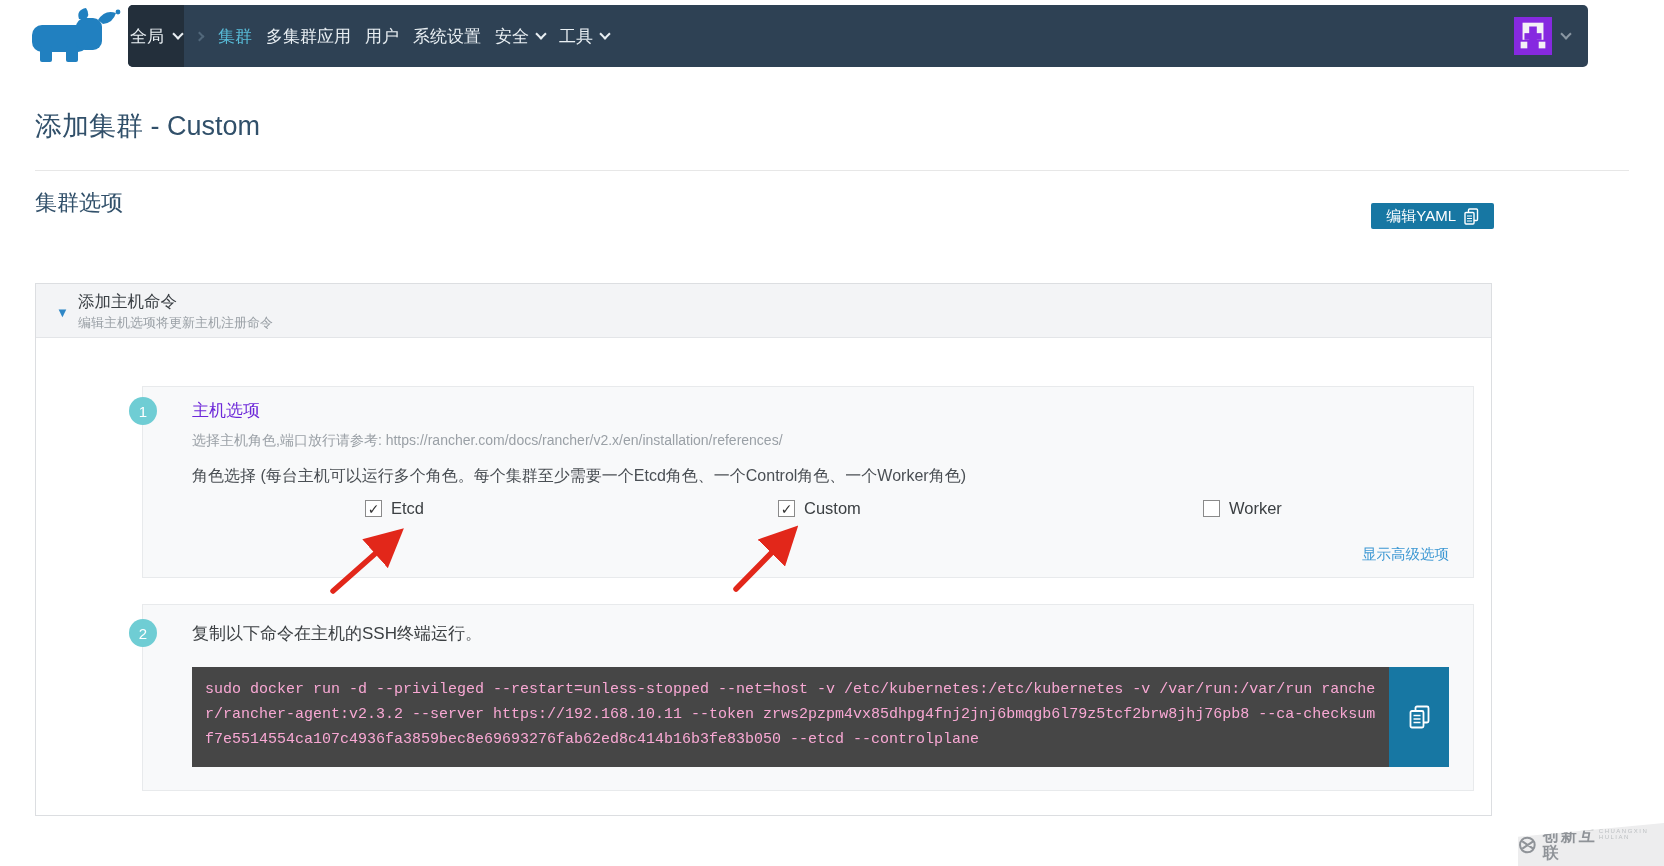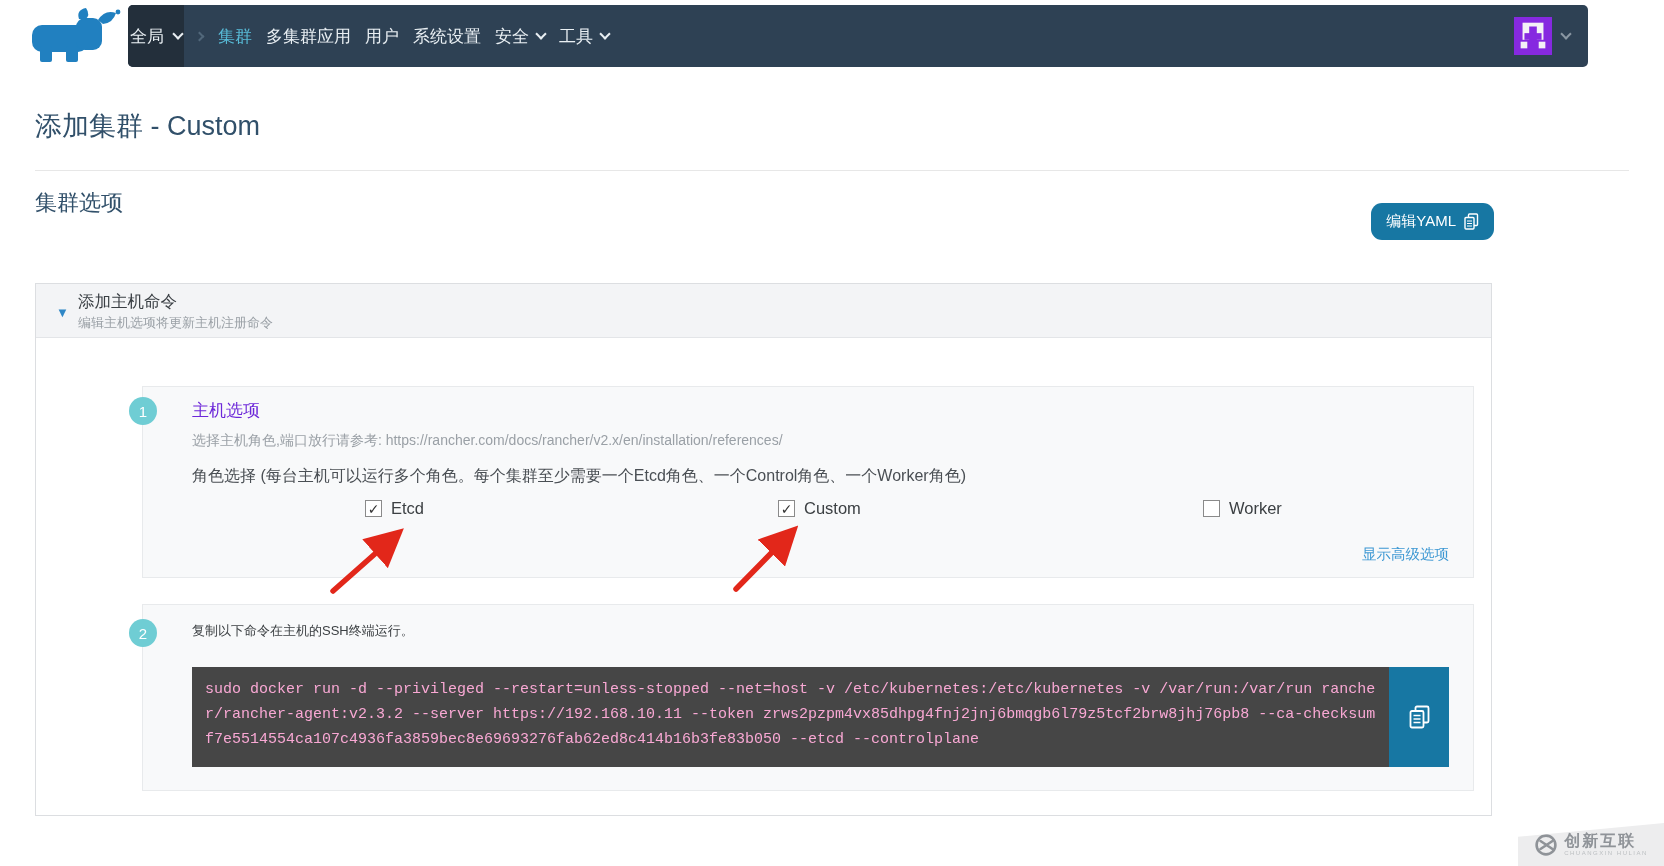--- a/index.html
+++ b/index.html
@@ -20,22 +20,22 @@
   .navitem{font-size:17px;margin:0 7px;cursor:pointer;display:flex;align-items:center;gap:8px;white-space:nowrap}
   .navitem.active{color:#57b9d5}
   .userbox{margin-left:auto;display:flex;align-items:center;gap:10px;padding-right:18px;cursor:pointer}
   .avatar{width:38px;height:38px}
   .chev.gray{border-color:#8a97a3}
 
   
   .pagetitle{position:absolute;left:35px;top:108px;font-size:27px;font-weight:400;color:#31506a}
   .hdivider{position:absolute;left:35px;right:35px;top:170px;border-top:1px solid #e7e7e7}
   .sectionhead{position:absolute;left:35px;top:188px;font-size:22px;font-weight:400;color:#31506a}
-  .yamlbtn{position:absolute;right:170px;top:203px;height:37px;background:#1777a3;color:#fff;
-           border:none;border-radius:11px;display:flex;align-items:center;gap:8px;
+  .yamlbtn{position:absolute;right:170px;top:203px;height:26px;background:#1777a3;color:#fff;
+           border:none;border-radius:2px;display:flex;align-items:center;gap:8px;
            padding:0 15px;font-size:15px;cursor:pointer;font-family:inherit}
 
   
   .panel{position:absolute;left:35px;top:283px;width:1457px;height:533px;
          border:1px solid #dcdee1;background:#fff}
   .panelhead{height:54px;background:#f3f4f6;border-bottom:1px solid #e3e5e8;position:relative;cursor:pointer}
   .caret{position:absolute;left:20px;top:21px;color:#2f87c6;font-size:13px}
   .paneltitle{position:absolute;left:42px;top:7px;font-size:16.5px;color:#3a3f44}
   .panelsub{position:absolute;left:42px;top:30px;font-size:13px;color:#9aa0a6}
 
@@ -50,36 +50,36 @@
   .s1hint{position:absolute;left:49px;top:45px;font-size:14px;color:#9aa0a6}
   .s1roles{position:absolute;left:49px;top:79px;font-size:16px;color:#4a4f54}
   .role{position:absolute;top:112px;display:flex;align-items:center;gap:9px;
         font-size:16.5px;color:#3c4043;cursor:pointer}
   .role.r0{left:222px}.role.r1{left:635px}.role.r2{left:1060px}
   .cb{width:17px;height:17px;border:1px solid #8a8a8a;background:#fff;display:inline-flex;
       align-items:center;justify-content:center;font-size:14px;color:#333;line-height:1}
   .cb.checked::after{content:"✓"}
   .advlink{position:absolute;right:24px;bottom:13px;font-size:14.5px;color:#3d98d3;cursor:pointer}
 
-  .s2title{position:absolute;left:49px;top:17px;font-size:13px;color:#3c4043}
+  .s2title{position:absolute;left:49px;top:17px;font-size:17px;color:#3c4043}
   .cmdwrap{position:absolute;left:49px;top:62px;width:1257px;height:100px;display:flex}
   .cmd{flex:1;background:#464646;color:#f9a8d4;border:none;overflow:hidden;
        font-family:Liberation Mono, monospace;font-size:15px;line-height:25px;
        padding:10px 13px;white-space:pre-wrap;word-break:break-all}
   .copybtn{width:60px;background:#1777a3;border:none;display:flex;align-items:center;
            justify-content:center;cursor:pointer}
 
   
   .arrows{position:absolute;left:0;top:0;width:1664px;height:866px;pointer-events:none;z-index:6}
 
   
   .watermark{position:absolute;right:0;bottom:0;width:146px;height:43px;background:#ededee;
              clip-path:polygon(0 32%,100% 0,100% 100%,0 100%);display:flex;align-items:center;
              justify-content:center;gap:6px;z-index:7}
-  .wmtext{display:flex;flex-direction:column;line-height:1.05}
+  .wmtext{display:flex;flex-direction:row;line-height:1.05}
   .wmname{font-size:16px;color:#8f9398;letter-spacing:2px;font-weight:bold}
   .wmsub{font-size:6px;color:#bcbfc2;letter-spacing:1.5px}
 </style>
 </head>
 <body>
 
 <svg class="logo" viewBox="0 0 92 56">
   <g fill="#2180c0">
     <rect x="2" y="17" width="56" height="27" rx="10"></rect>
     <rect x="10" y="38" width="12" height="16" rx="2"></rect>

